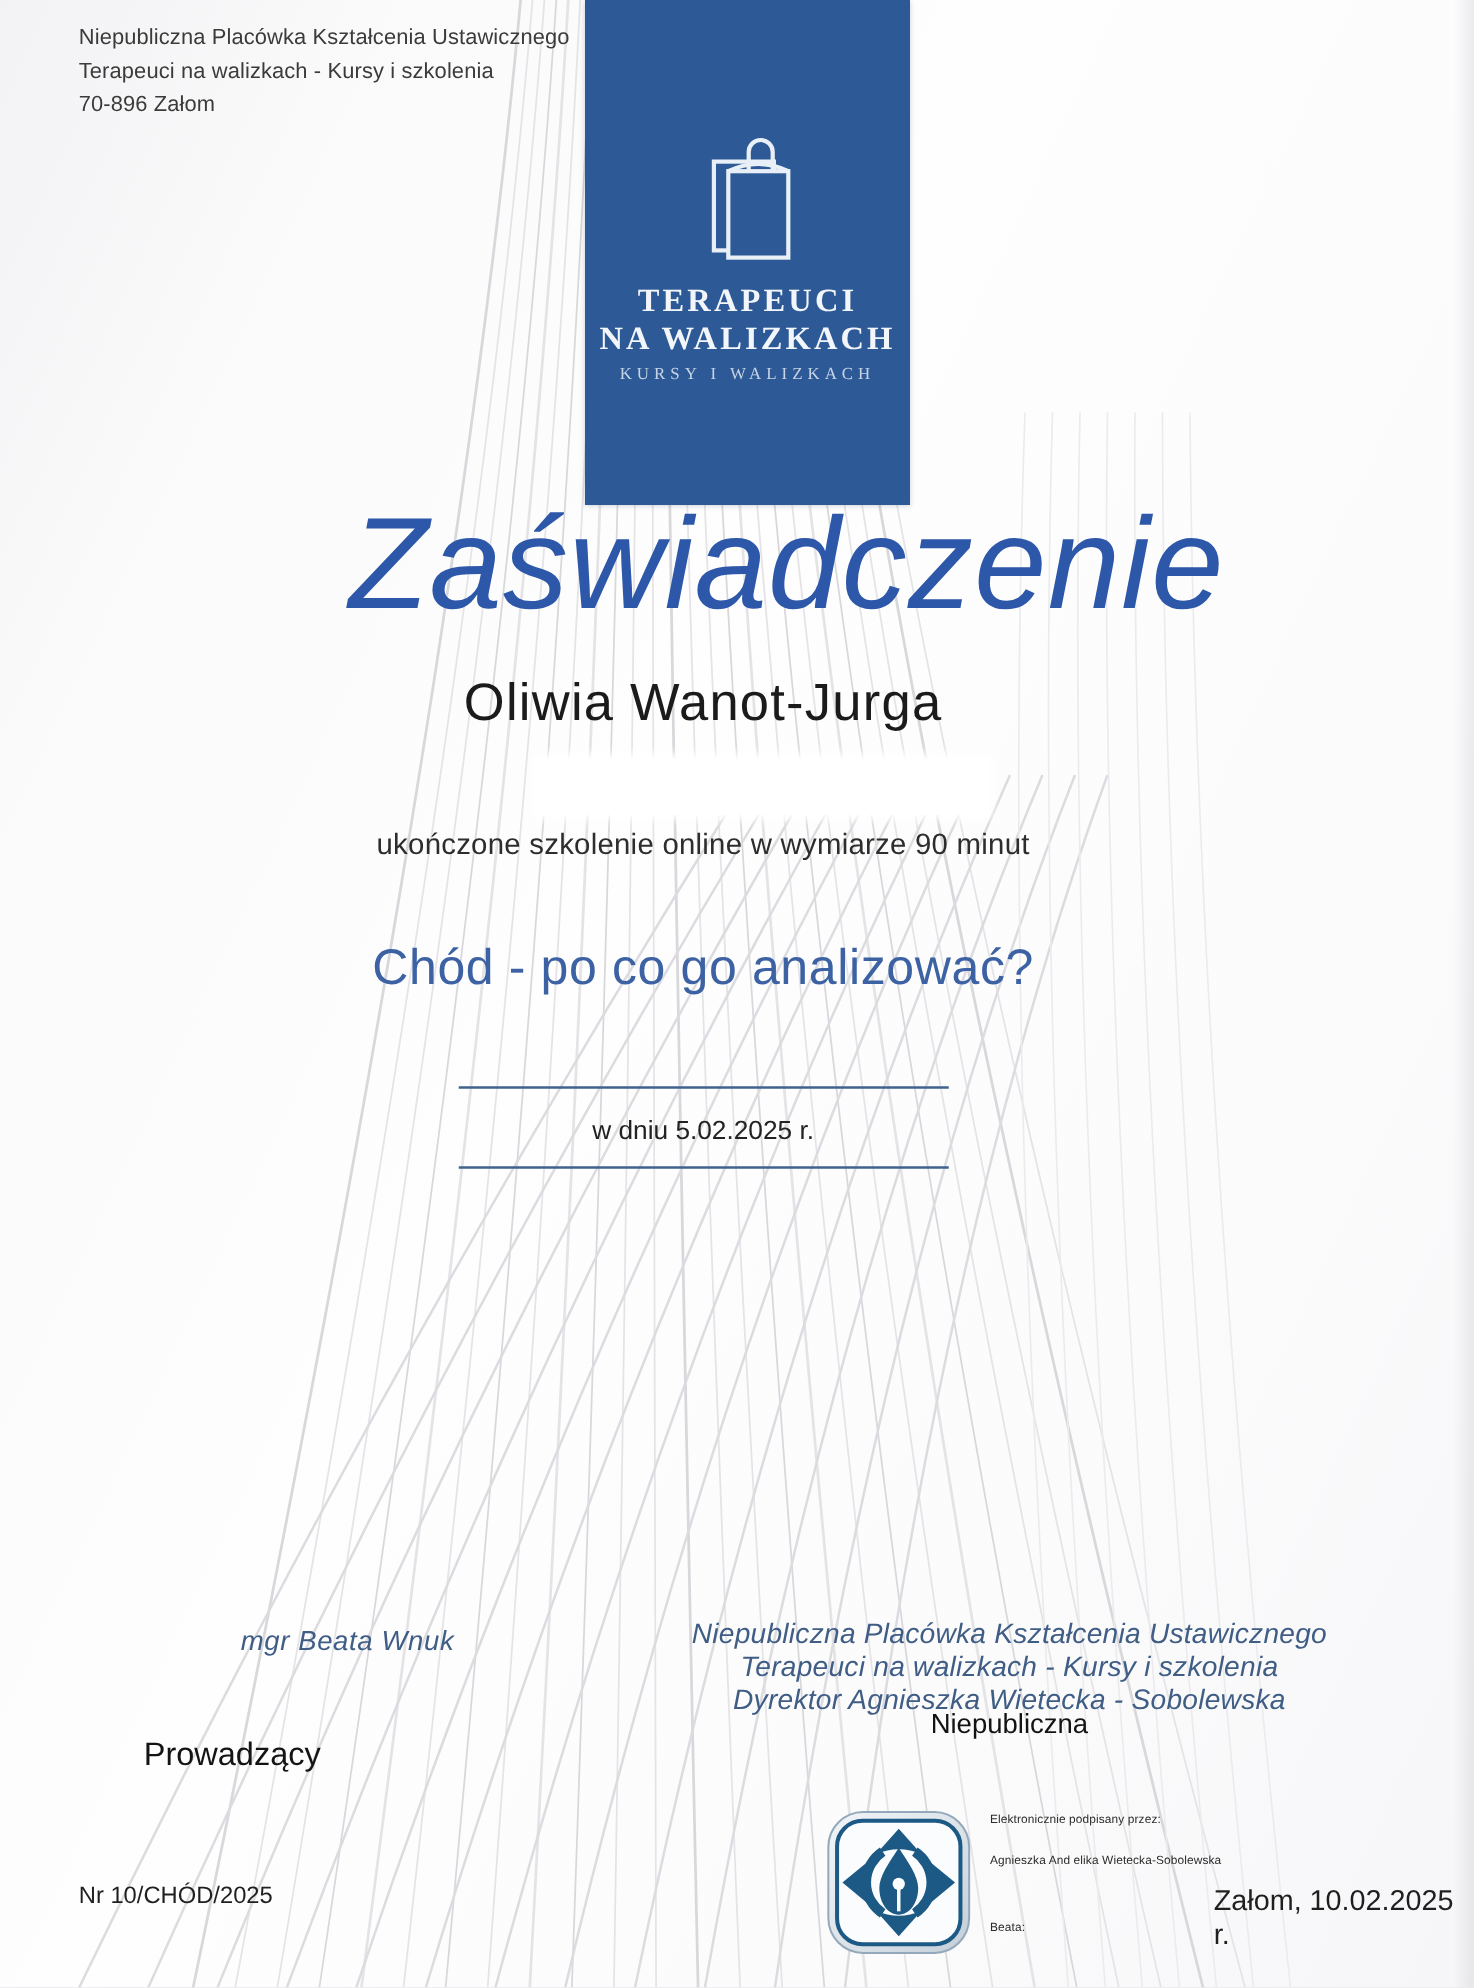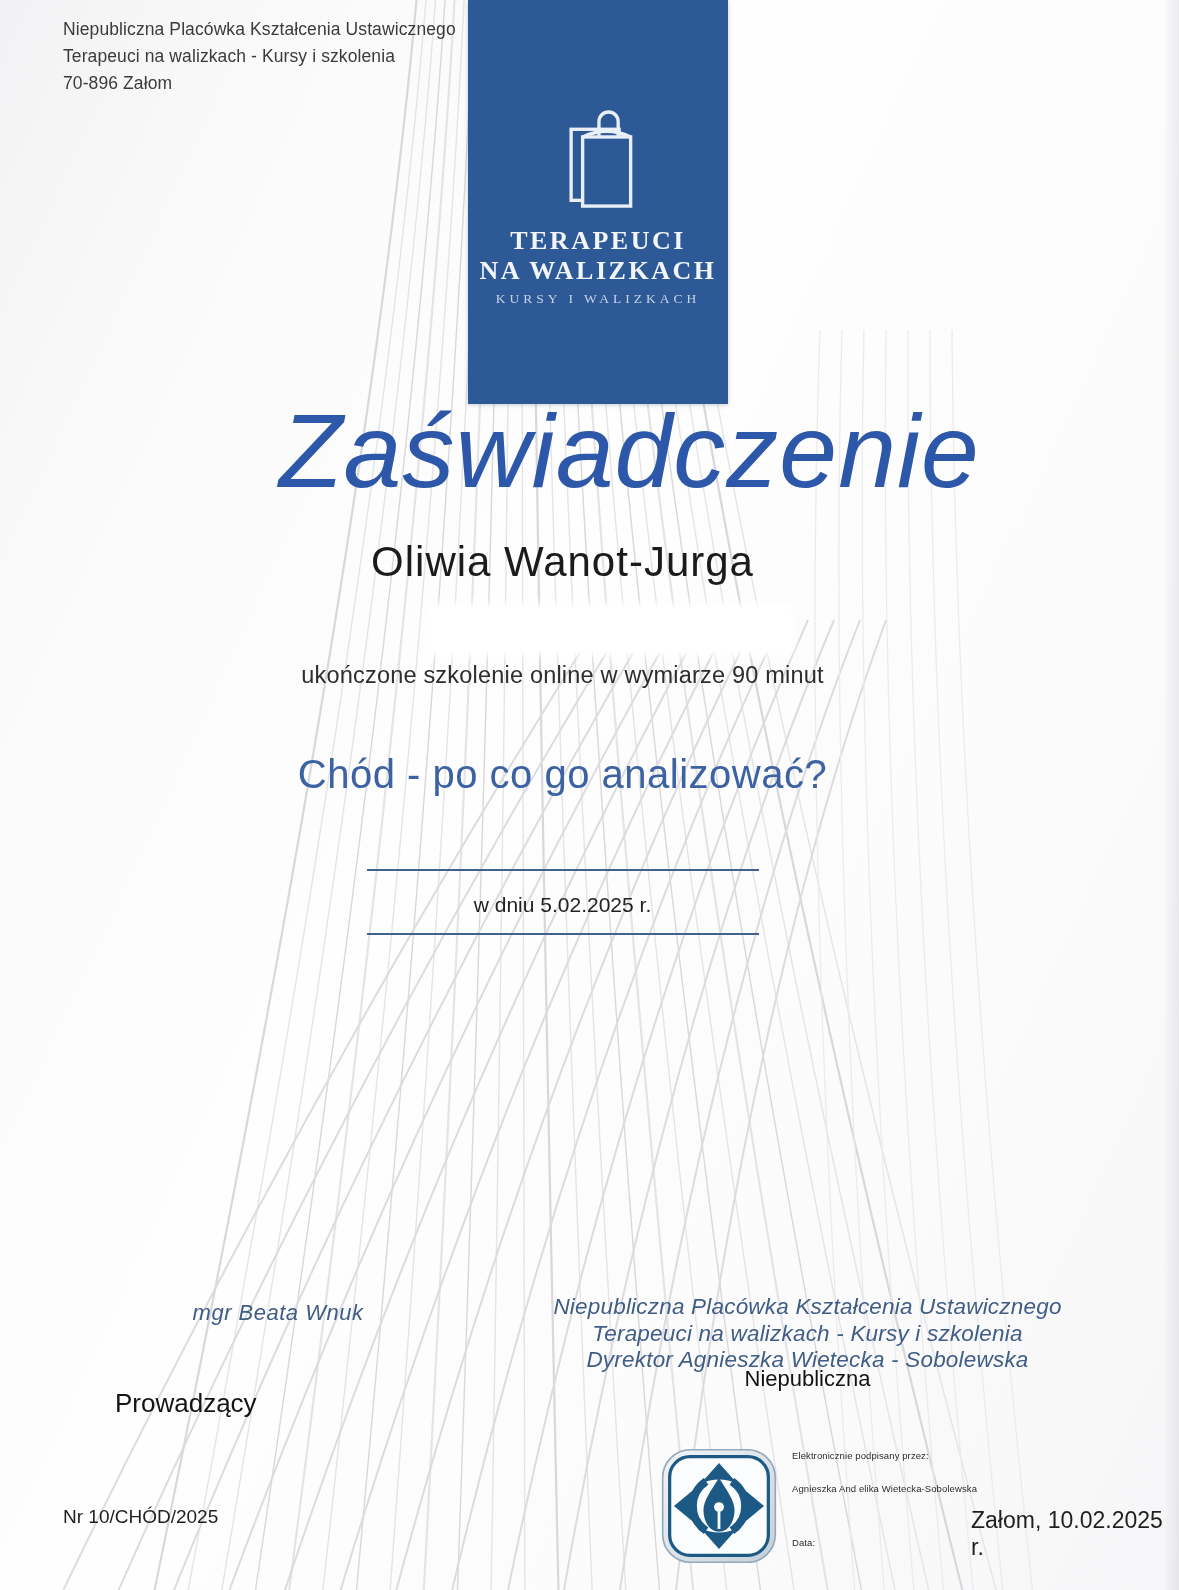--- a/index.html
+++ b/index.html
@@ -188,19 +188,19 @@
     <path d="M97 55 L77 38.5 Q83.5 55 77 71.5 Z" fill="#1c5a85"></path>
     <path d="M43 32 A27.5 27.5 0 0 0 43 78" stroke="#1c5a85" stroke-width="7.5" fill="none"></path>
     <path d="M67 32 A27.5 27.5 0 0 1 67 78" stroke="#1c5a85" stroke-width="7.5" fill="none"></path>
     <path d="M55 29 C62 40 69.5 50 69.5 59 C69.5 70.5 63 79 55 79 C47 79 40.5 70.5 40.5 59 C40.5 50 48 40 55 29 Z" fill="#1c5a85"></path>
     <circle cx="55" cy="56" r="4.6" fill="#fbfcfd"></circle>
     <rect x="53.7" y="59.5" width="2.6" height="17" fill="#fbfcfd"></rect>
   </svg>
 
   <div class="stamp-text st-1">Elektronicznie podpisany przez:</div>
   <div class="stamp-text st-2">Agnieszka And elika Wietecka-Sobolewska</div>
-  <div class="stamp-text st-3">Data:</div>
+  <div class="stamp-text st-3">Beata:</div>
   <div class="stamp-text st-4">2025-2-10 14:1:26</div>
 
   <div class="cert-number">Nr 10/CHÓD/2025</div>
   <div class="place-date">Załom, 10.02.2025 r.</div>
 
 </div>
 
 </body></html>

